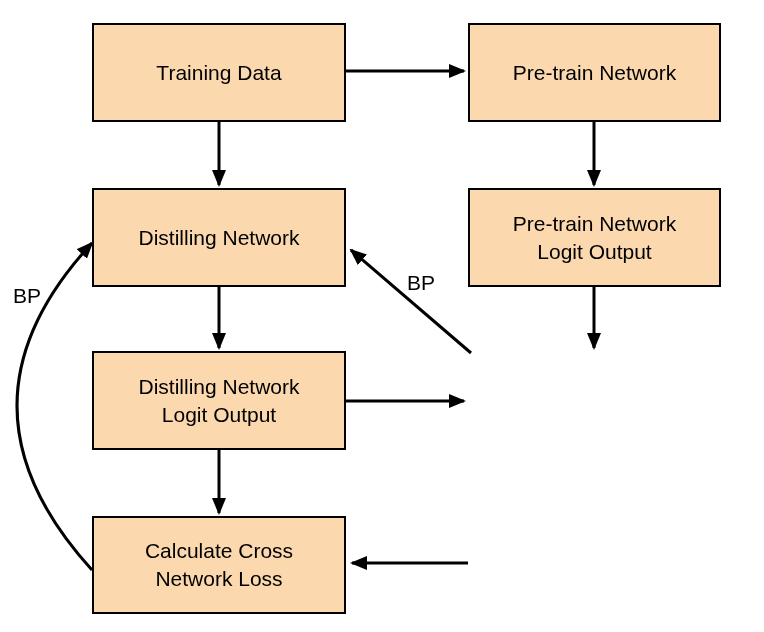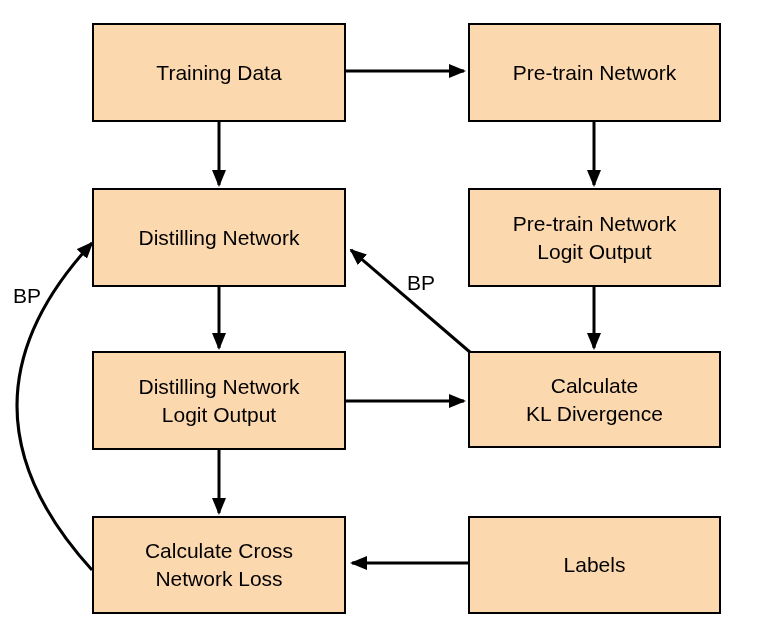--- a/index.html
+++ b/index.html
@@ -82,22 +82,19 @@
     <path class="edge" marker-end="url(#arrow)" d="M 92,570 Q -58,405 92,243"></path>
   </svg>
 
   <div class="node" id="n-training">Training Data</div>
   <div class="node" id="n-pretrain">Pre-train Network</div>
   <div class="node" id="n-distilling">Distilling Network</div>
   <div class="node" id="n-pretrain-logit">Pre-train Network
 Logit Output</div>
   <div class="node" id="n-distilling-logit">Distilling Network
 Logit Output</div>
-  <div class="node" id="n-kl">Calculate
-KL Divergence</div>
   <div class="node" id="n-ce">Calculate Cross
 Network Loss</div>
-  <div class="node" id="n-labels">Labels</div>
 
   <div class="edge-label" id="bp-left">BP</div>
   <div class="edge-label" id="bp-right">BP</div>
 
 </div>
 
 </body></html>

